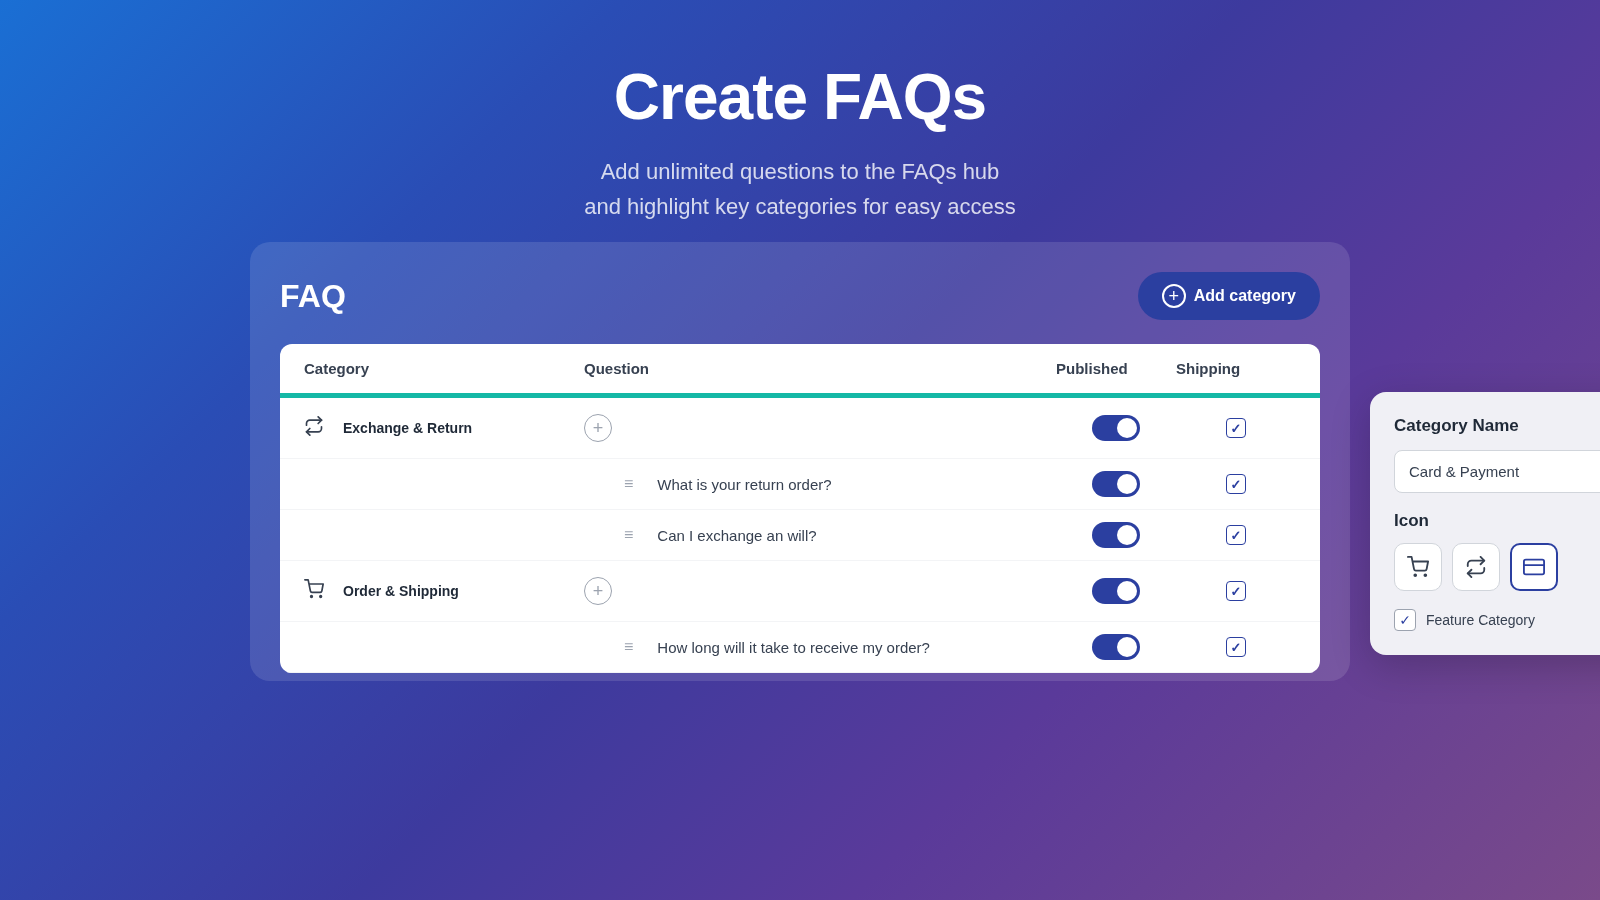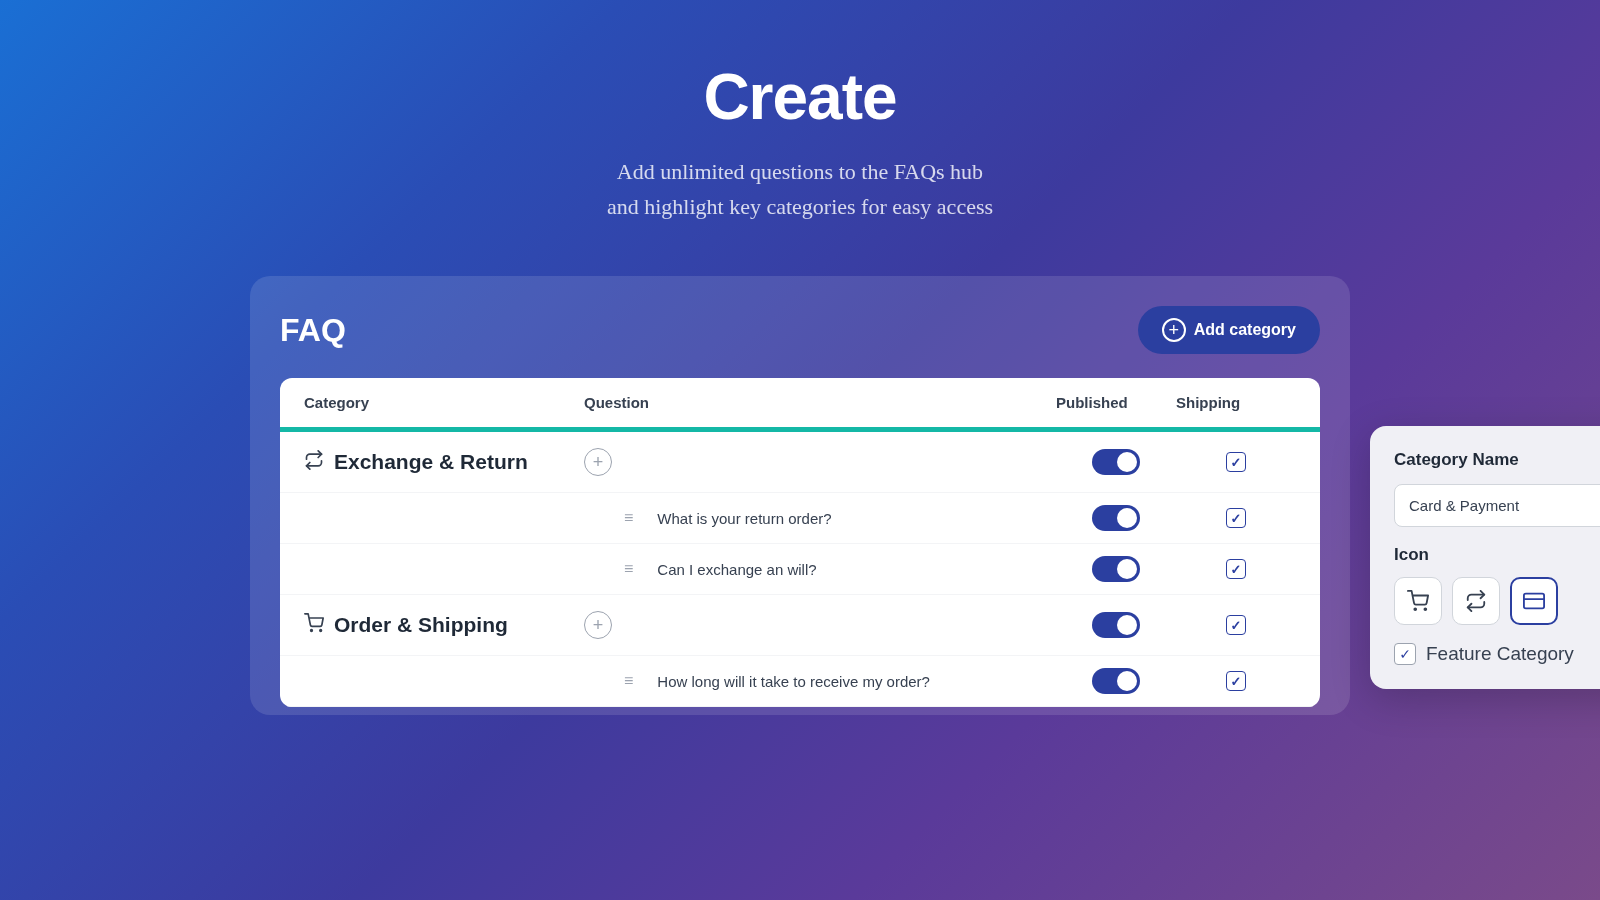--- a/index.html
+++ b/index.html
@@ -10,21 +10,21 @@
       font-family: -apple-system, BlinkMacSystemFont, 'Segoe UI', sans-serif;
       background: linear-gradient(135deg, #1a6fd4 0%, #2a4db5 25%, #3d3a9e 50%, #5a3a9a 70%, #7a4a8a 100%);
       display: flex;
       flex-direction: column;
       align-items: center;
     }
 
     
     .header {
       text-align: center;
-      padding: 60px 20px 52px;
+      padding: 60px 20px 18px;
       color: white;
     }
     .main-title {
       font-size: 64px;
       font-weight: 800;
       letter-spacing: -1px;
       margin-bottom: 20px;
       display: flex;
       align-items: center;
       justify-content: center;
@@ -33,21 +33,20 @@
     .title-highlight {
       border: 2.5px dashed #22c55e;
       border-radius: 8px;
       padding: 2px 10px;
     }
     .subtitle {
       font-size: 22px;
       color: rgba(255,255,255,0.8);
       line-height: 1.6;
       font-weight: 400;
-      font-family: Liberation Serif, serif;
     }
 
     
     .faq-card {
       background: rgba(255,255,255,0.12);
       border-radius: 20px;
       width: 1100px;
       padding: 30px 30px 8px;
       position: relative;
     }
@@ -110,22 +109,22 @@
     .category-row {
       display: grid;
       grid-template-columns: 280px 1fr 120px 120px;
       padding: 16px 24px;
       align-items: center;
       border-bottom: 1px solid #f3f4f6;
     }
     .category-name {
       display: flex;
       align-items: center;
-      gap: 10px;
-      font-size: 21px;
+      gap: 19px;
+      font-size: 14px;
       font-weight: 600;
       color: #1f2937;
     }
     .category-icon {
       font-size: 18px;
       color: #374151;
     }
 
     .question-row {
       display: grid;
@@ -289,31 +288,32 @@
       border: 1.5px solid #9ca3af;
       border-radius: 4px;
       background: white;
       display: flex;
       align-items: center;
       justify-content: center;
       color: #2b3fa0;
       font-size: 14px;
     }
     .feature-label {
-      font-size: 19px;
+      font-size: 14px;
       font-weight: 500;
       color: #374151;
     }
   </style>
 </head>
 <body>
 
 <div class="header">
   <div class="main-title">
     <span>Create </span>
+      <span> FAQs</span>
   </div>
   <div class="subtitle">
     <div>Add unlimited questions to the FAQs hub</div>
     <div>and highlight key categories for easy access</div>
   </div>
 </div>
 
 <div class="faq-card">
   <div class="faq-header">
     <div class="faq-title">FAQ</div>

